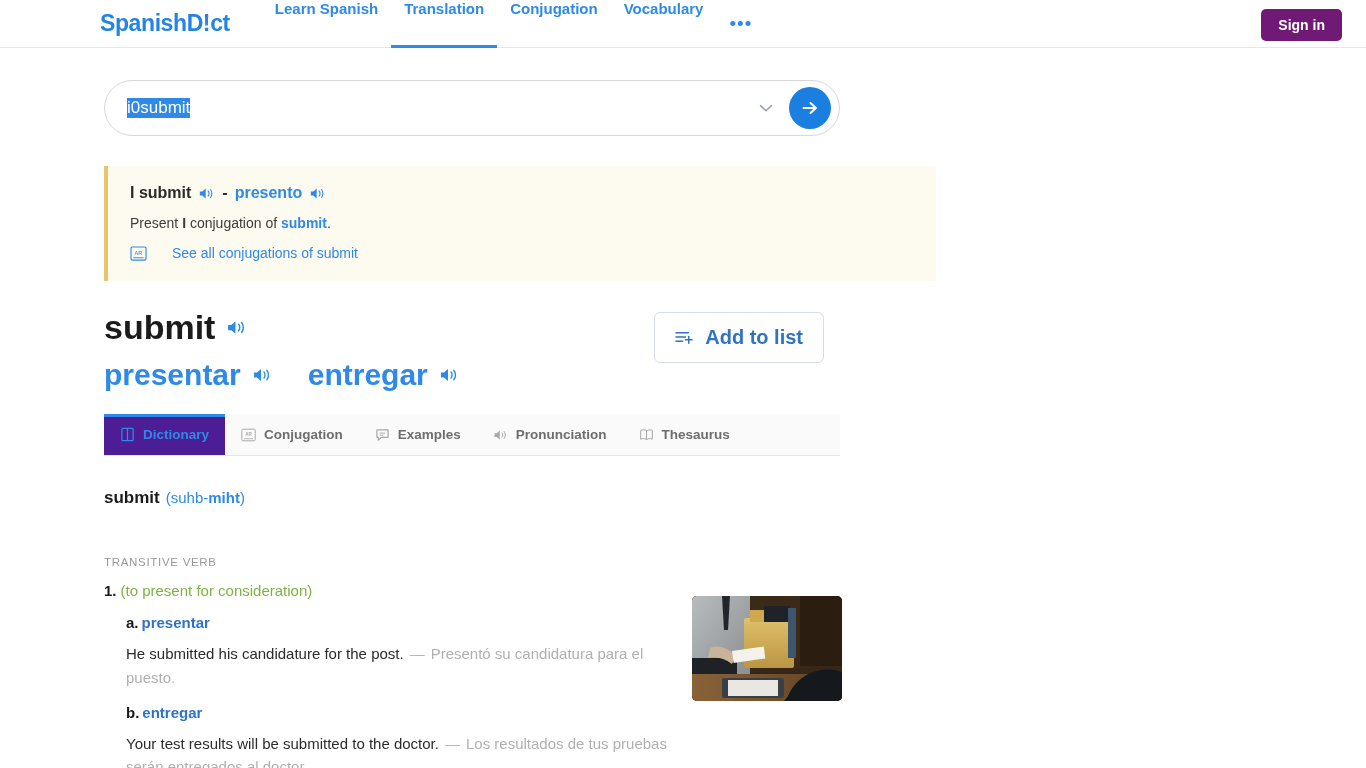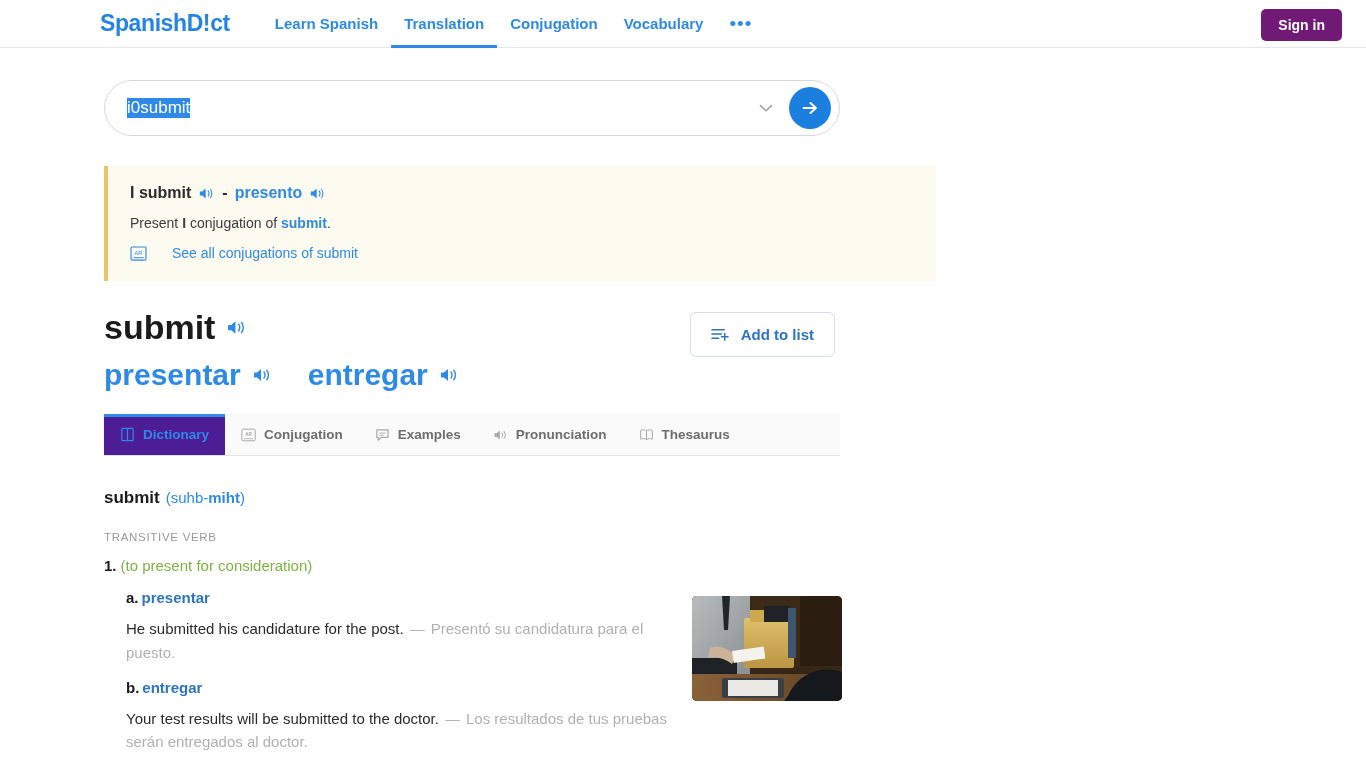--- a/index.html
+++ b/index.html
@@ -30,21 +30,20 @@
     line-height: 1;
   }
   .nav {
     display: flex;
     align-items: stretch;
     height: 48px;
   }
   .nav-item {
     position: relative;
     display: flex;
-    align-items: center;
     padding: 0 13px;
     font-size: 15px;
     font-weight: bold;
     color: #2e8ae6;
     cursor: pointer;
     white-space: nowrap;
   }
   .nav-item.active::after {
     content: "";
     position: absolute;
@@ -180,26 +179,26 @@
   .word-es {
     font-size: 30px;
     font-weight: bold;
     color: #2e8ae6;
     cursor: pointer;
     line-height: 1.1;
   }
   .word-es-gap { width: 14px; }
   .add-list {
     position: absolute;
-    right: 5px; top: 3px;
+    right: 16px; top: 3px;
     border: 1px solid #d5dde6;
     border-radius: 6px;
     background: #fff;
     color: #2e73c4;
-    font-size: 15px;
+    font-size: 20px;
     font-weight: bold;
     padding: 13px 20px;
     display: flex;
     align-items: center;
     gap: 11px;
     cursor: pointer;
     font-family: "Liberation Sans", sans-serif;
   }
 
   
@@ -245,21 +244,21 @@
     color: #1b1b1b;
   }
   .dict-head .ipa {
     font-weight: normal;
     color: #2e8ae6;
     font-size: 15px;
     margin-left: 6px;
   }
   .dict-head .ipa b { font-weight: bold; }
   .pos {
-    margin-top: 23px;
+    margin-top: 48px;
     font-size: 11.5px;
     letter-spacing: 0.7px;
     color: #999999;
     text-transform: uppercase;
   }
   .sense {
     margin-top: 14px;
     font-size: 15px;
     color: #7cb342;
   }

